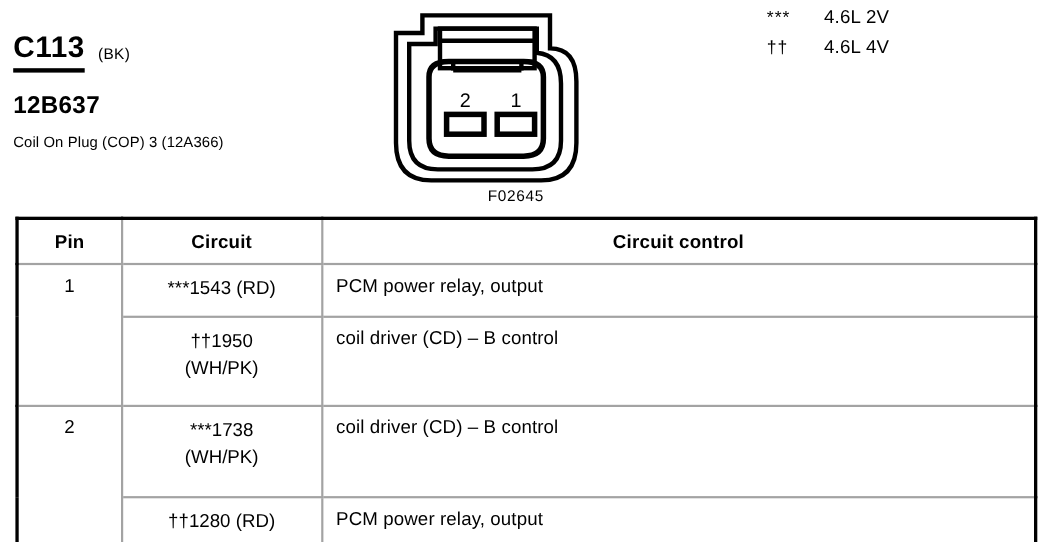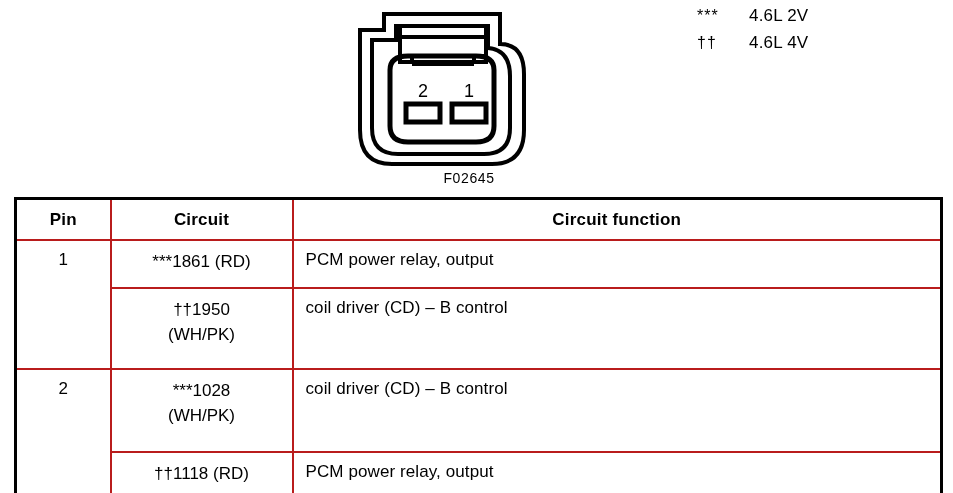--- a/index.html
+++ b/index.html
@@ -38,21 +38,21 @@
   
   .pintable{
     position:absolute;left:14px;top:197px;width:926px;
     border-collapse:collapse;table-layout:fixed;
     border:3px solid #000;
   }
   .pintable col.c-pin{width:95px;}
   .pintable col.c-ckt{width:182px;}
   .pintable col.c-fn{width:649px;}
   .pintable th,.pintable td{
-    border:2px solid #b91c1c;
+    border:2px solid #a3a3a3;
     padding:0;vertical-align:top;
   }
   .pintable thead th{
     height:39px;font-size:17px;font-weight:bold;text-align:center;
     vertical-align:middle;letter-spacing:.2px;
   }
   td.pin-cell{
     text-align:center;font-size:17px;padding-top:9px;
   }
   td.ckt-cell{
@@ -64,20 +64,28 @@
   tr.r1 td{height:37px;}
   tr.r2 td{height:70px;}
   tr.r3 td{height:72px;}
   tr.r4 td{height:40px;}
 </style>
 </head>
 <body>
 
 <div class="page">
 
+  <div class="idblock">
+    <div class="id-line1">
+      <span class="conn-id">C113</span>
+      <span class="conn-color">(BK)</span>
+    </div>
+    <div class="part-no">12B637</div>
+    <div class="conn-desc">Coil On Plug (COP) 3 (12A366)</div>
+  </div>
 
   <div class="legend">
     <div class="legend-row">
       <span class="legend-mark">***</span>
       <span class="legend-text">4.6L 2V</span>
     </div>
     <div class="legend-row">
       <span class="legend-mark">††</span>
       <span class="legend-text">4.6L 4V</span>
     </div>
@@ -151,48 +159,48 @@
   <table class="pintable">
     <colgroup>
       <col class="c-pin">
         <col class="c-ckt">
         <col class="c-fn">
     </colgroup>
     <thead>
       <tr>
         <th>Pin</th>
         <th>Circuit</th>
-        <th>Circuit function</th>
+        <th>Circuit control</th>
       </tr>
     </thead>
     <tbody>
       <tr class="r1">
         <td class="pin-cell" rowspan="2">1</td>
         <td class="ckt-cell">
-          <div>***1861 (RD)</div>
+          <div>***1543 (RD)</div>
         </td>
         <td class="fn-cell">PCM power relay, output</td>
       </tr>
       <tr class="r2">
         <td class="ckt-cell">
           <div>††1950</div>
           <div>(WH/PK)</div>
         </td>
         <td class="fn-cell">coil driver (CD) – B control</td>
       </tr>
       <tr class="r3">
         <td class="pin-cell" rowspan="2">2</td>
         <td class="ckt-cell">
-          <div>***1028</div>
+          <div>***1738</div>
           <div>(WH/PK)</div>
         </td>
         <td class="fn-cell">coil driver (CD) – B control</td>
       </tr>
       <tr class="r4">
         <td class="ckt-cell">
-          <div>††1118 (RD)</div>
+          <div>††1280 (RD)</div>
         </td>
         <td class="fn-cell">PCM power relay, output</td>
       </tr>
     </tbody>
   </table>
 
 </div>
 
 </body></html>

